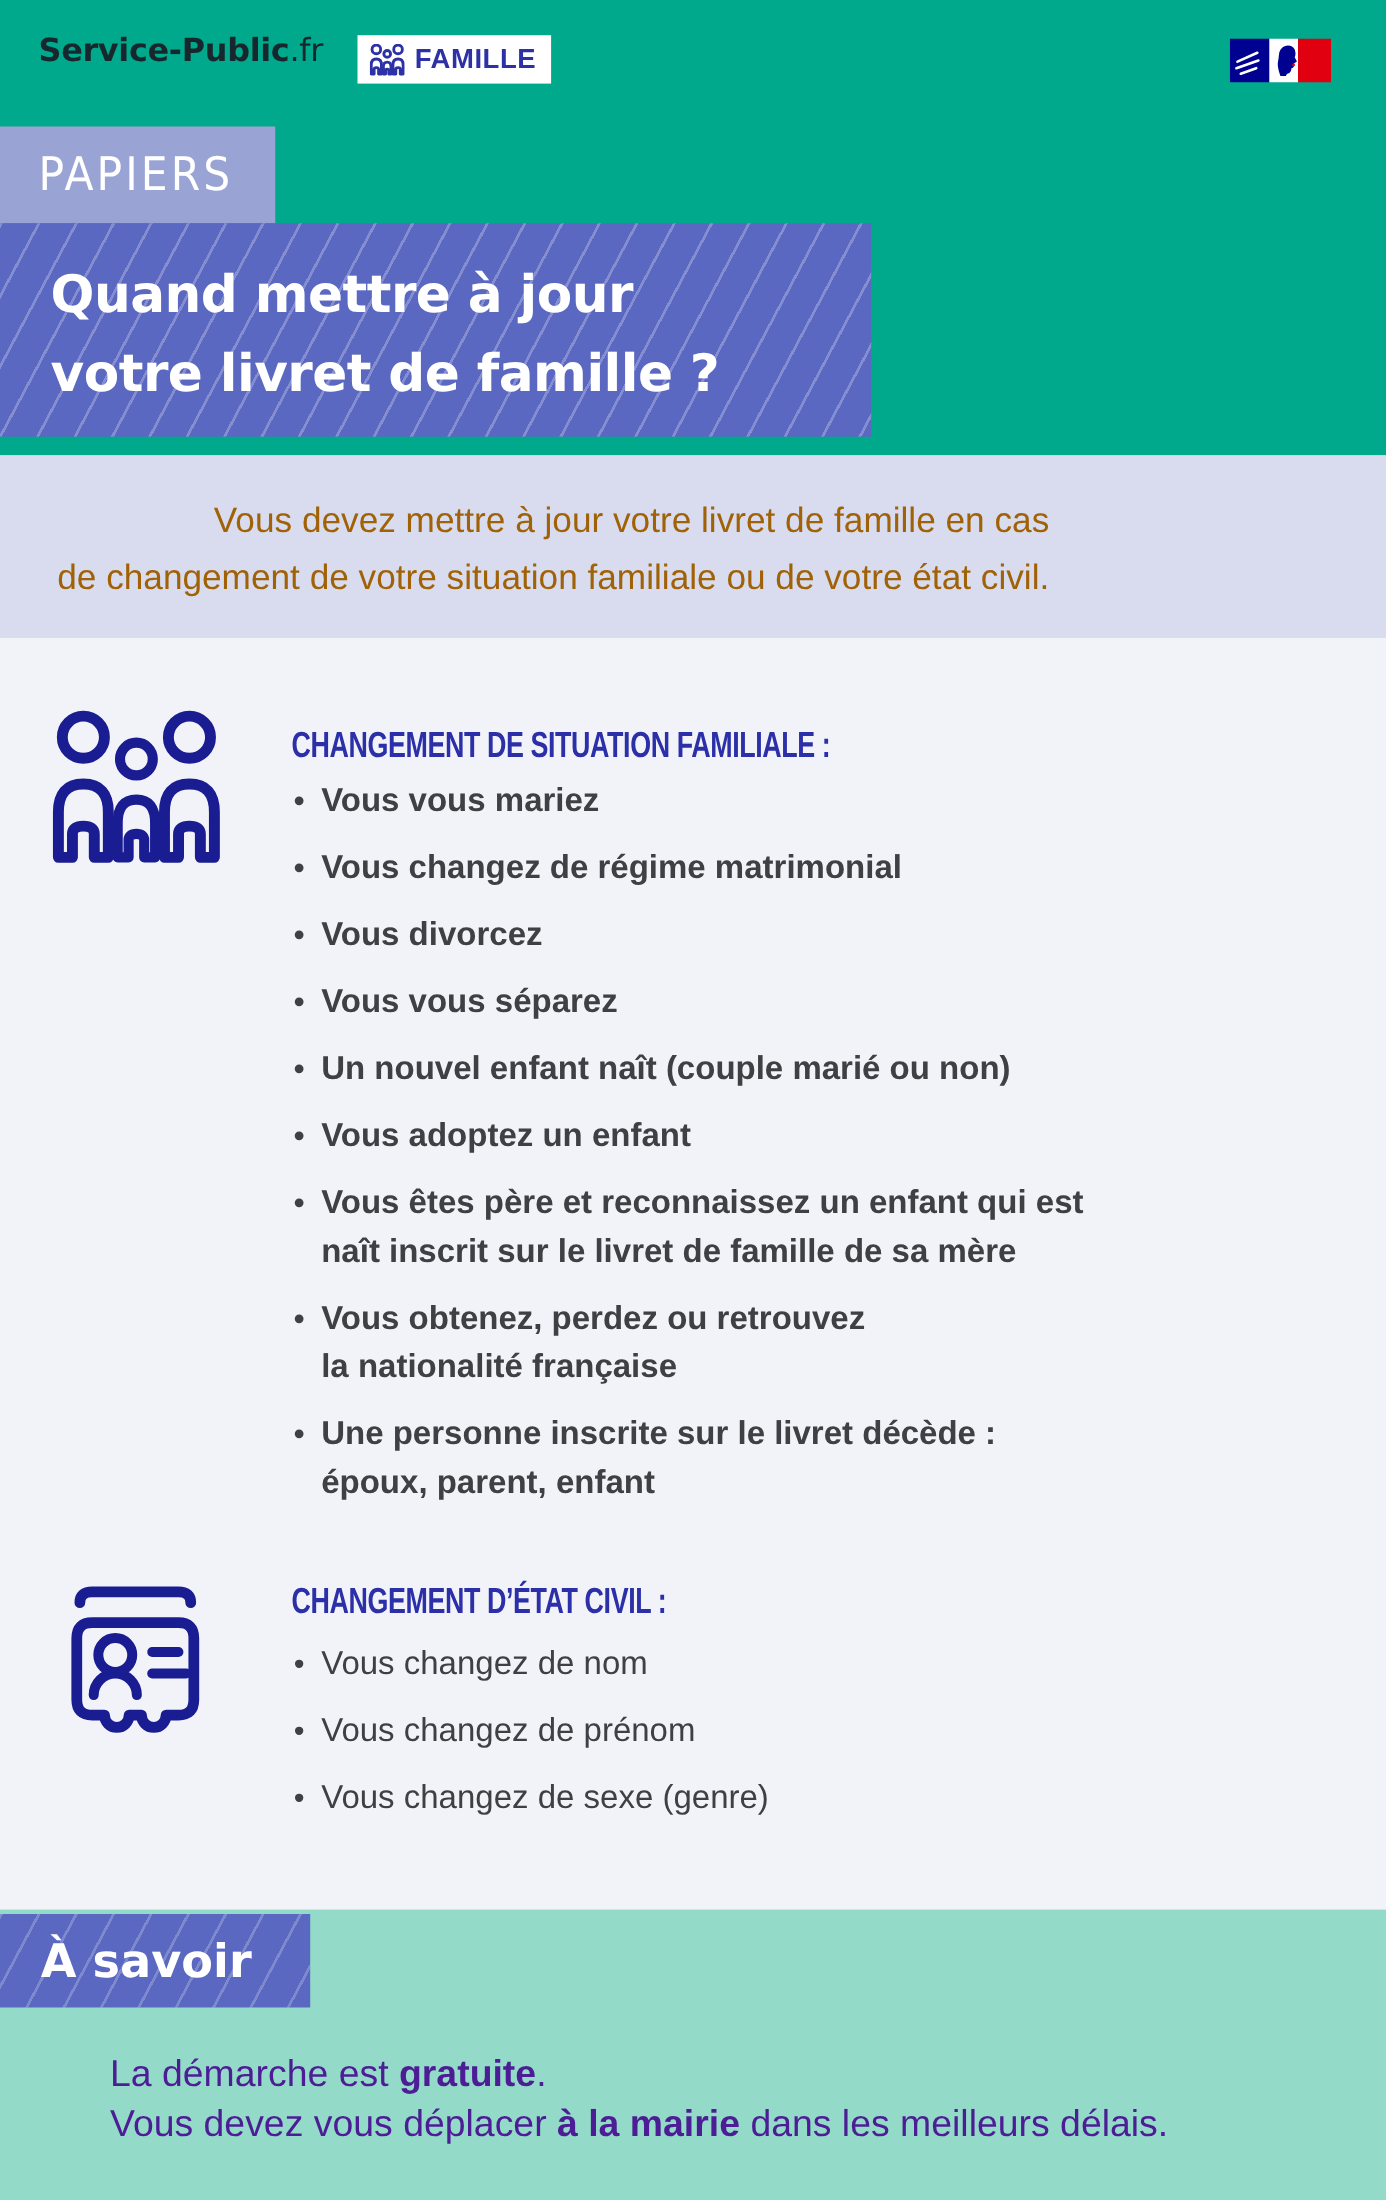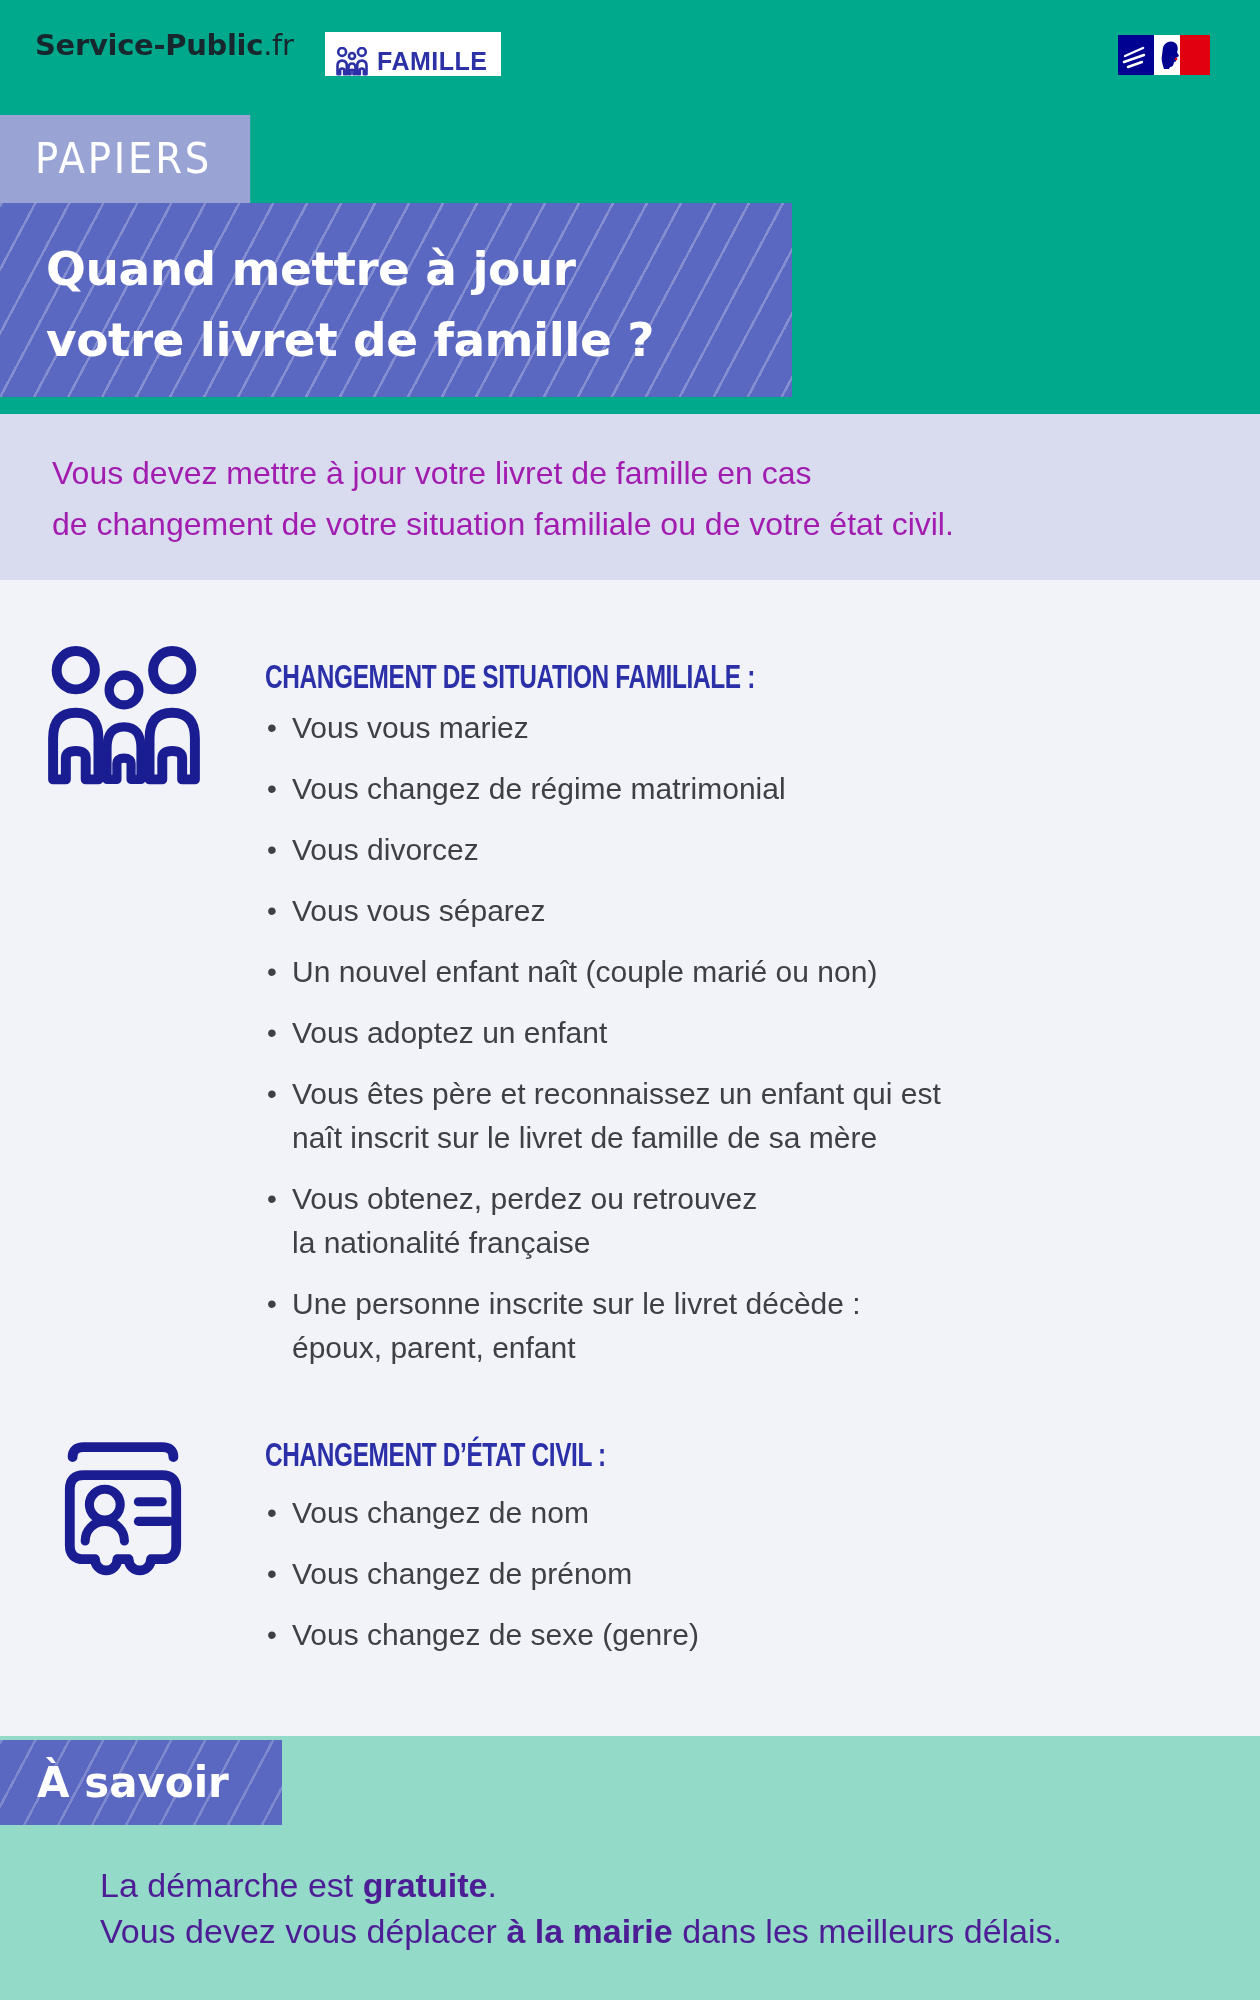--- a/index.html
+++ b/index.html
@@ -8,58 +8,58 @@
     background:#f2f3f9;overflow:hidden;
     font-family:"Liberation Sans",sans-serif;
   }
   
   .hero{position:absolute;left:0;top:0;width:1260px;height:414px;background:#00a88c;}
   .brand{position:absolute;left:35px;top:28px;font-family:"DejaVu Sans",sans-serif;
          font-size:29px;color:#17272e;letter-spacing:-0.3px;white-space:nowrap;}
   .brand .brand-main{font-weight:700;}
   .brand .brand-tld{font-weight:400;}
   .badge{position:absolute;left:325px;top:32px;height:44px;background:#ffffff;
-         display:flex;align-items:flex-end;gap:9px;padding:0 14px 0 11px;}
+         display:flex;align-items:center;gap:9px;padding:0 14px 0 11px;}
   .badge .badge-label{font-size:25px;font-weight:700;color:#2d31a6;letter-spacing:0.5px;}
   .flag{position:absolute;left:1118px;top:35px;width:92px;height:40px;}
   .kicker-papiers{
     position:absolute;left:0;top:115px;width:272px;height:88px;background:#9aa4d4;
     color:#ffffff;font-family:"DejaVu Sans",sans-serif;font-weight:400;
     font-size:42px;letter-spacing:3px;line-height:88px;padding-left:38px;box-sizing:border-box;
     transform-origin:left center;transform:scaleX(0.92);
   }
   .title-box{
     position:absolute;left:0;top:203px;width:792px;height:194px;background:#5b68c1;
     background-image:repeating-linear-gradient(118deg,rgba(255,255,255,0.25) 0 2.5px,transparent 2.5px 30px);
     box-sizing:border-box;padding:30px 0 0 46px;
   }
   .title-box h1{
     margin:0;color:#ffffff;font-family:"DejaVu Sans",sans-serif;font-weight:700;
     font-size:47px;line-height:71px;letter-spacing:-0.5px;
   }
   
   .intro{position:absolute;left:0;top:414px;width:1260px;height:166px;background:#d8dcee;}
   .intro p{margin:0;position:absolute;left:52px;top:34px;
-    font-size:32px;line-height:51px;color:#a21caf;}
+    font-size:32px;line-height:51px;color:#a16207;text-align:right;}
   
   .content{position:absolute;left:0;top:580px;width:1260px;height:1156px;background:#f2f3f9;border-radius:13px;}
   .icon-family{position:absolute;left:46px;top:64px;width:156px;height:146px;}
   .icon-card{position:absolute;left:50px;top:856px;width:146px;height:140px;}
   .section-heading{
     position:absolute;left:265px;margin:0;color:#2b2fa8;
     font-size:33px;font-weight:700;letter-spacing:-0.5px;white-space:nowrap;
     transform-origin:left top;transform:scaleX(0.74);
   }
   .heading-family{top:78px;}
   .heading-civil{top:856px;}
   .bullet-list{
     position:absolute;left:265px;margin:0;padding:0;list-style:none;width:940px;
     font-size:30px;line-height:44px;color:#3f4043;
   }
-  .list-family{top:126px;}
+  .list-family{top:126px;font-weight:bold;}
   .list-civil{top:911px;}
   .bullet-list li{position:relative;padding-left:27px;margin-bottom:17px;}
   .bullet-list li::before{
     content:"\2022";position:absolute;left:2px;top:0;color:#3f4043;font-size:28px;
   }
   .bullet-list li span{white-space:pre-line;}
   
   .notice{position:absolute;left:0;top:1736px;width:1260px;height:264px;background:#94dac8;}
   .kicker-savoir{
     position:absolute;left:0;top:4px;width:282px;height:85px;background:#5b68c1;

